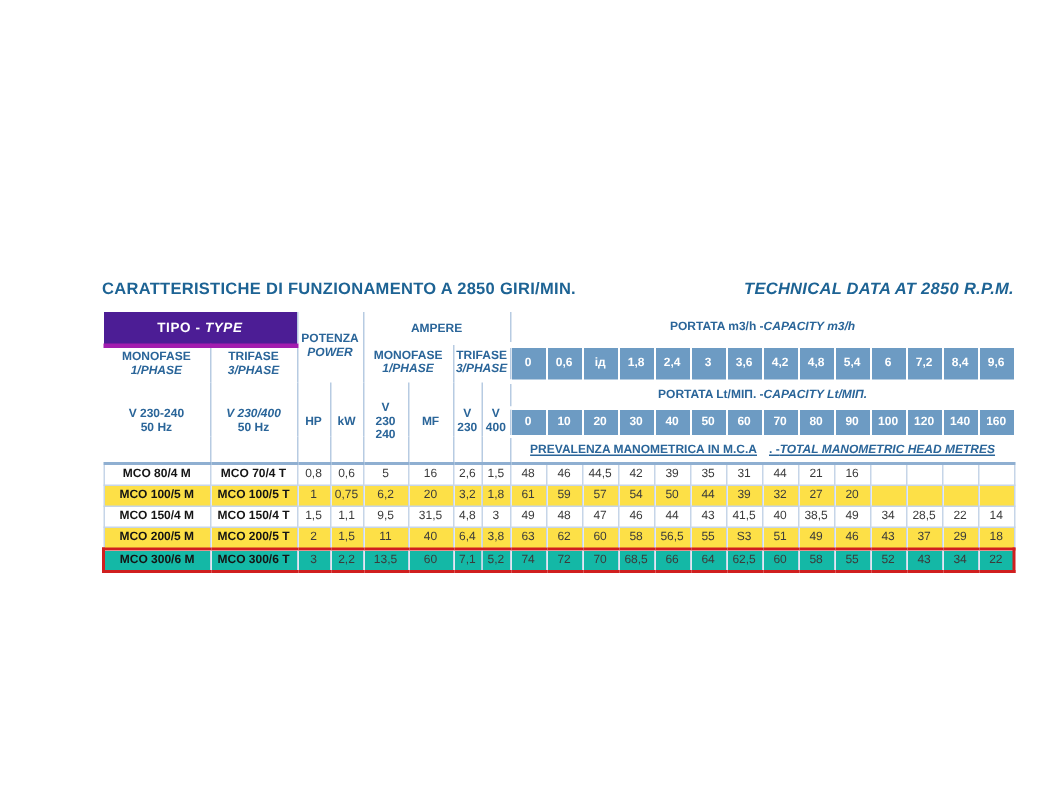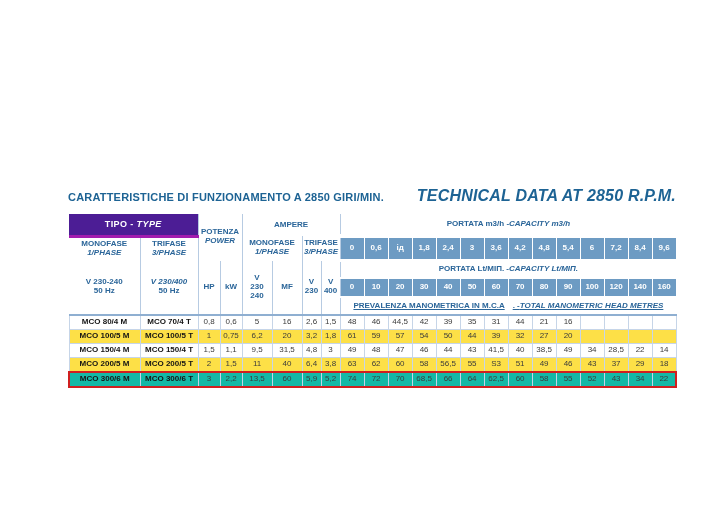--- a/index.html
+++ b/index.html
@@ -1,20 +1,20 @@
 <!DOCTYPE html>
 <html><head>
 <meta charset="utf-8">
 <style>
   html,body{margin:0;padding:0;background:#fff;}
   body{width:704px;height:528px;overflow:hidden;font-family:"Liberation Sans","DejaVu Sans",sans-serif;position:relative;}
   .sheet{position:absolute;left:48px;top:187px;width:608px;margin-left:20px;}
   .titlebar{display:flex;justify-content:space-between;align-items:baseline;margin:0 0 9px 0;}
   .title-left{font-size:11px;font-weight:bold;color:#1d6394;letter-spacing:.2px;}
-  .title-right{font-size:16px;font-weight:bold;font-style:italic;color:#1d6394;letter-spacing:.2px;}
+  .title-right{font-size:11px;font-weight:bold;font-style:italic;color:#1d6394;letter-spacing:.2px;}
   table{border-collapse:collapse;table-layout:fixed;width:607px;}
   td{padding:0;text-align:center;vertical-align:middle;font-size:8px;line-height:1.12;color:#2a6599;font-weight:bold;overflow:hidden;}
   .it{font-style:italic;}
   
   .band{background:#4c1d95;color:#fff;font-size:9px;letter-spacing:.4px;border-bottom:3px solid #a21caf;border-right:1px solid #b7cbe2;}
   .hc{border-right:1px solid #b7cbe2;}
   .hc:last-child{border-right:none;}
   .capline{border-right:none;}
   tr.r1 td{height:20px;}
   tr.r2 td{height:21px;}
@@ -261,21 +261,21 @@
       <td>18</td>
     </tr>
 
     <tr class="datarow hl">
       <td class="model">MCO 300/6 M</td>
       <td class="model">MCO 300/6 T</td>
       <td>3</td>
       <td>2,2</td>
       <td>13,5</td>
       <td>60</td>
-      <td>5,9</td>
+      <td>7,1</td>
       <td>5,2</td>
       <td>74</td>
       <td>72</td>
       <td>70</td>
       <td>68,5</td>
       <td>66</td>
       <td>64</td>
       <td>62,5</td>
       <td>60</td>
       <td>58</td>

